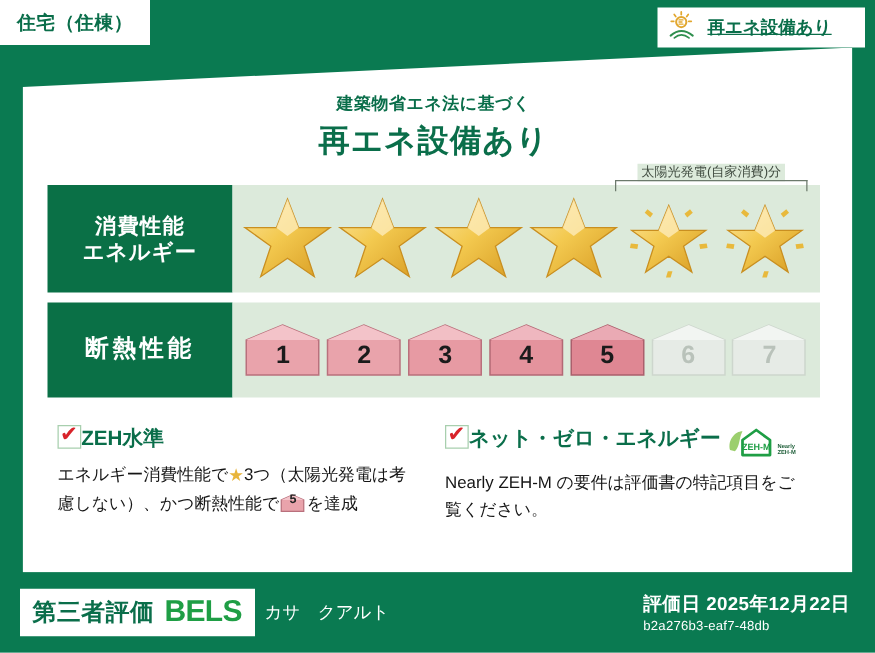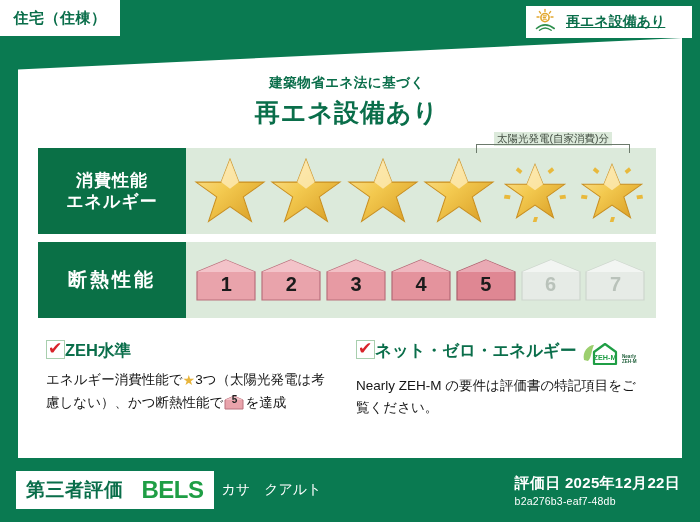--- a/index.html
+++ b/index.html
@@ -88,21 +88,21 @@
   
   #stars-wrap {
     position: absolute; inset: 0;
     display: flex; align-items: center; justify-content: space-around;
     padding: 0 6px;
   }
   .star-cell { position: relative; width: 74px; height: 74px; }
 
   
   #solar-bracket {
-    position: absolute; right: 24px; top: -19px;
+    position: absolute; right: 8px; top: -19px;
     width: 158px; text-align: center; pointer-events: none;
   }
   #solar-bracket .sb-text {
     font-size: 10.5px; color: #3f4a3f; white-space: nowrap;
     position: relative; top: -1px; background: #dceadb; padding: 0 3px;
     display: inline-block;
   }
   #solar-bracket .sb-line {
     position: absolute; left: 2px; right: 2px; top: 15px; height: 9px;
     border: 1px solid #6c7a6c; border-bottom: none;
@@ -156,21 +156,21 @@
 
   #zehm-logo { margin-left: 4px; display: inline-flex; align-items: center; }
 
   
   #footer {
     position: absolute; left: 0; right: 0; bottom: 0; height: 64px;
     display: flex; align-items: center; padding: 0 16px;
   }
   #bels-chip {
     background: #ffffff; height: 38px; padding: 0 10px;
-    display: flex; align-items: center; gap: 18px; flex: none;
+    display: flex; align-items: center; gap: 8px; flex: none;
   }
   #bels-chip .jp {
     color: #0a6e4a; font-size: 19px; font-weight: bold; letter-spacing: .5px;
   }
   #bels-chip .bels {
     color: #1f9e45; font-size: 24px; font-weight: bold; letter-spacing: -.5px;
   }
   #bldg-name {
     color: #ffffff; font-size: 14px; margin-left: 8px; white-space: nowrap;
   }

